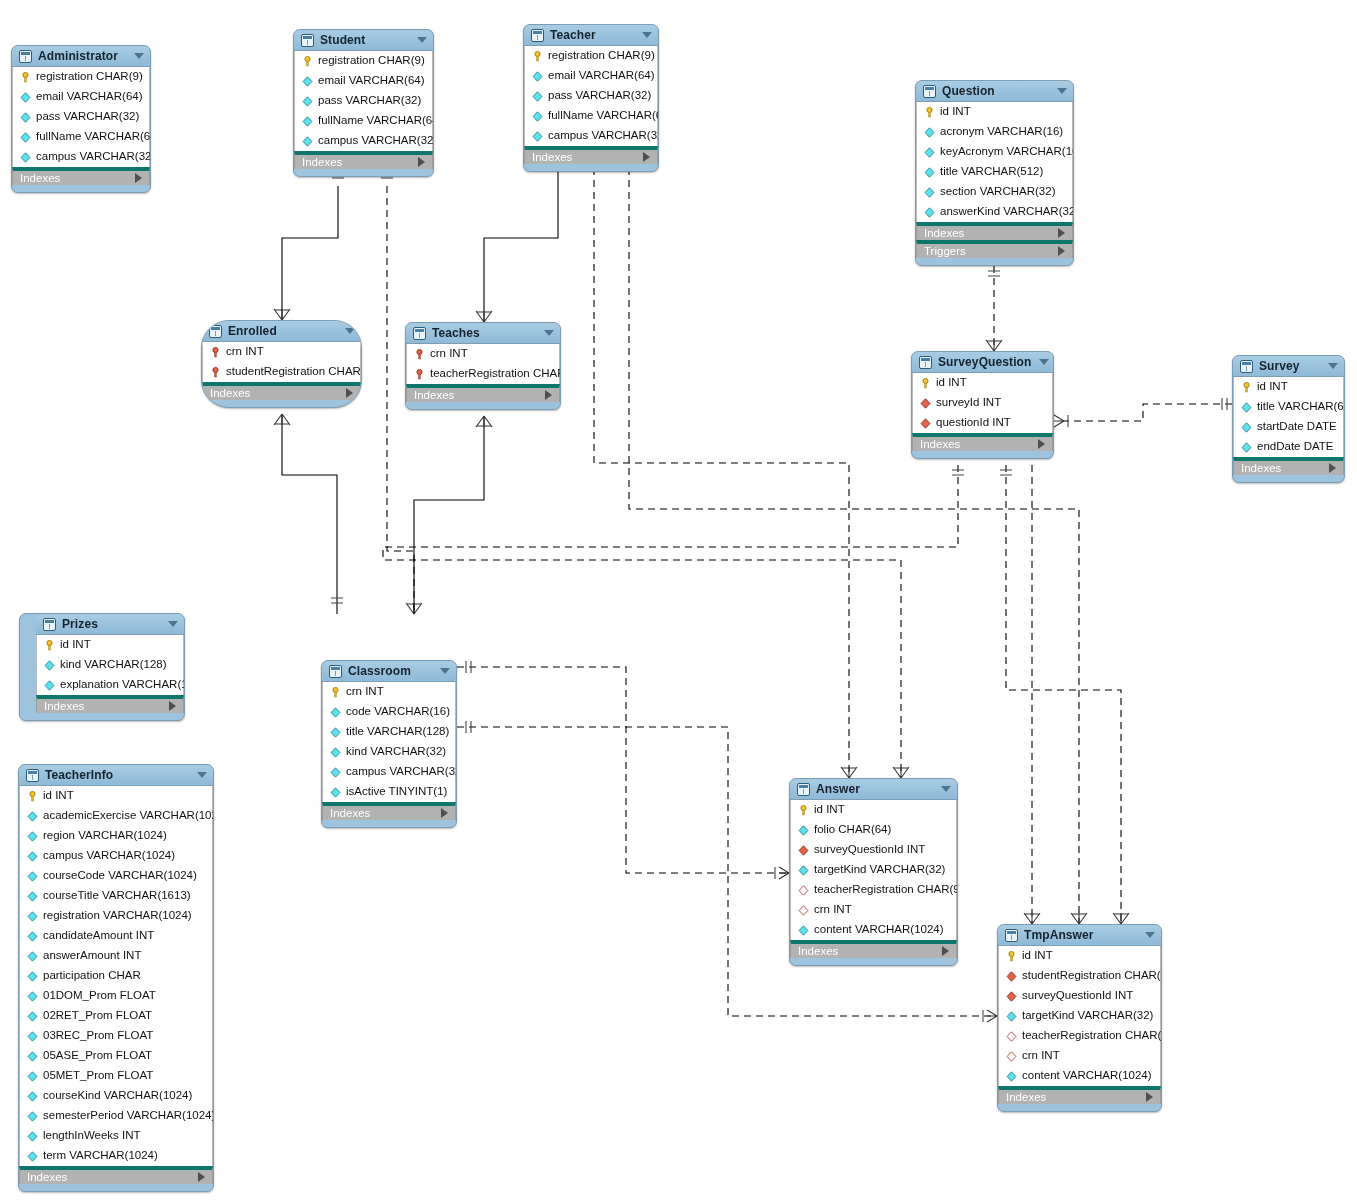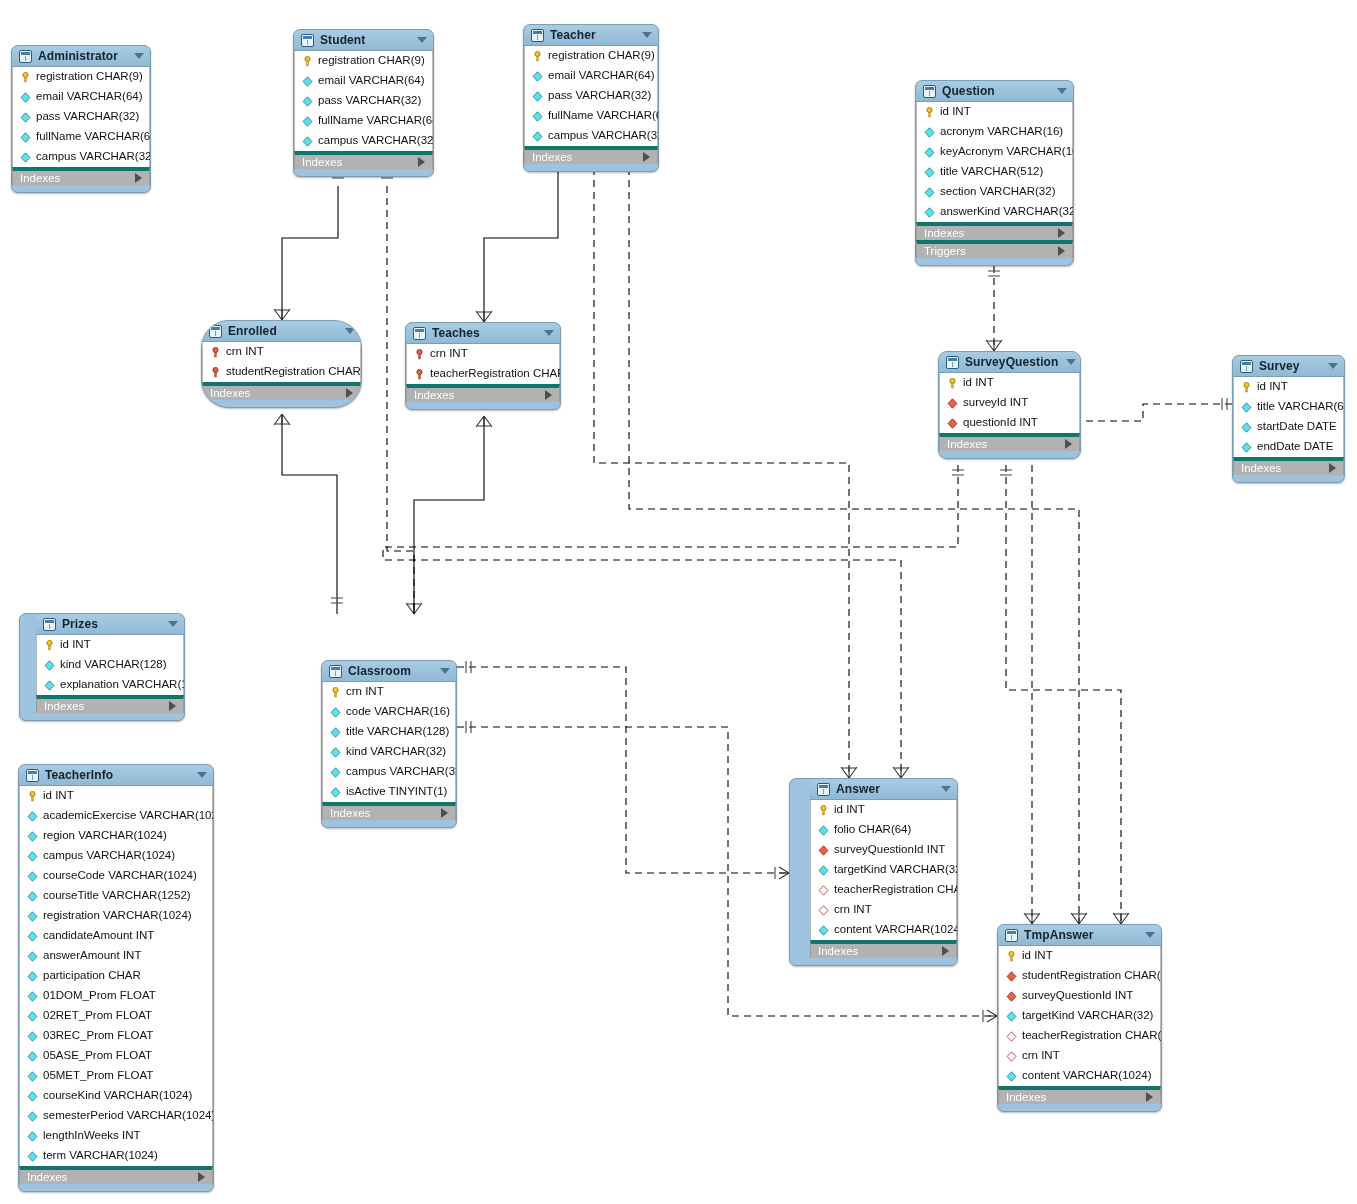--- a/index.html
+++ b/index.html
@@ -431,21 +431,21 @@
             <path d="M4.6,5.2 L4.6,10 L6.4,10 L6.4,8.6 L5.4,8.6 L6.4,7.8 L6.4,5.2 Z" fill="#e4614a" stroke="#9c3a2a" stroke-width="0.6"></path>
           </svg>
           <span class="fld-txt">teacherRegistration CHAR(9)</span>
         </div>
       </div>
       <div class="ftr">
         <span class="ftr-lbl">Indexes</span>
         <span class="ftr-arrow"></span>
       </div>
     </div>
-    <div class="tbl" style="left: 938px; top: 351px; width: 143px; border-radius: 9px;">
+    <div class="tbl" style="left: 911px; top: 351px; width: 143px;">
       <div class="tbl-hd">
         <span class="tbl-ico"></span>
         <span class="tbl-name">SurveyQuestion</span>
         <span class="caret"></span>
       </div>
       <div class="tbl-body">
         <div class="fld">
           <svg width="11" height="11" viewBox="0 0 11 11" class="gl">
             <circle cx="5.5" cy="3" r="2.6" fill="#f4c430" stroke="#a8831a"></circle>
             <path d="M4.6,5.2 L4.6,10 L6.4,10 L6.4,8.6 L5.4,8.6 L6.4,7.8 L6.4,5.2 Z" fill="#f4c430" stroke="#a8831a" stroke-width="0.6"></path>
@@ -625,21 +625,21 @@
         <div class="fld">
           <svg width="11" height="11" viewBox="0 0 11 11" class="gl">
             <path d="M5.5,0.8 L9.9,5.5 L5.5,10.2 L1.1,5.5 Z" fill="#5fe0ea" stroke="#2f8f99" stroke-width="1"></path>
           </svg>
           <span class="fld-txt">courseCode VARCHAR(1024)</span>
         </div>
         <div class="fld">
           <svg width="11" height="11" viewBox="0 0 11 11" class="gl">
             <path d="M5.5,0.8 L9.9,5.5 L5.5,10.2 L1.1,5.5 Z" fill="#5fe0ea" stroke="#2f8f99" stroke-width="1"></path>
           </svg>
-          <span class="fld-txt">courseTitle VARCHAR(1252)</span>
+          <span class="fld-txt">courseTitle VARCHAR(1613)</span>
         </div>
         <div class="fld">
           <svg width="11" height="11" viewBox="0 0 11 11" class="gl">
             <path d="M5.5,0.8 L9.9,5.5 L5.5,10.2 L1.1,5.5 Z" fill="#5fe0ea" stroke="#2f8f99" stroke-width="1"></path>
           </svg>
           <span class="fld-txt">registration VARCHAR(1024)</span>
         </div>
         <div class="fld">
           <svg width="11" height="11" viewBox="0 0 11 11" class="gl">
             <path d="M5.5,0.8 L9.9,5.5 L5.5,10.2 L1.1,5.5 Z" fill="#5fe0ea" stroke="#2f8f99" stroke-width="1"></path>
@@ -711,21 +711,21 @@
             <path d="M5.5,0.8 L9.9,5.5 L5.5,10.2 L1.1,5.5 Z" fill="#5fe0ea" stroke="#2f8f99" stroke-width="1"></path>
           </svg>
           <span class="fld-txt">term VARCHAR(1024)</span>
         </div>
       </div>
       <div class="ftr">
         <span class="ftr-lbl">Indexes</span>
         <span class="ftr-arrow"></span>
       </div>
     </div>
-    <div class="tbl" style="left: 789px; top: 778px; width: 169px; padding-left: 20px;">
+    <div class="tbl" style="left: 789px; top: 778px; width: 169px;">
       <div class="tbl-hd">
         <span class="tbl-ico"></span>
         <span class="tbl-name">Answer</span>
         <span class="caret"></span>
       </div>
       <div class="tbl-body">
         <div class="fld">
           <svg width="11" height="11" viewBox="0 0 11 11" class="gl">
             <circle cx="5.5" cy="3" r="2.6" fill="#f4c430" stroke="#a8831a"></circle>
             <path d="M4.6,5.2 L4.6,10 L6.4,10 L6.4,8.6 L5.4,8.6 L6.4,7.8 L6.4,5.2 Z" fill="#f4c430" stroke="#a8831a" stroke-width="0.6"></path>

